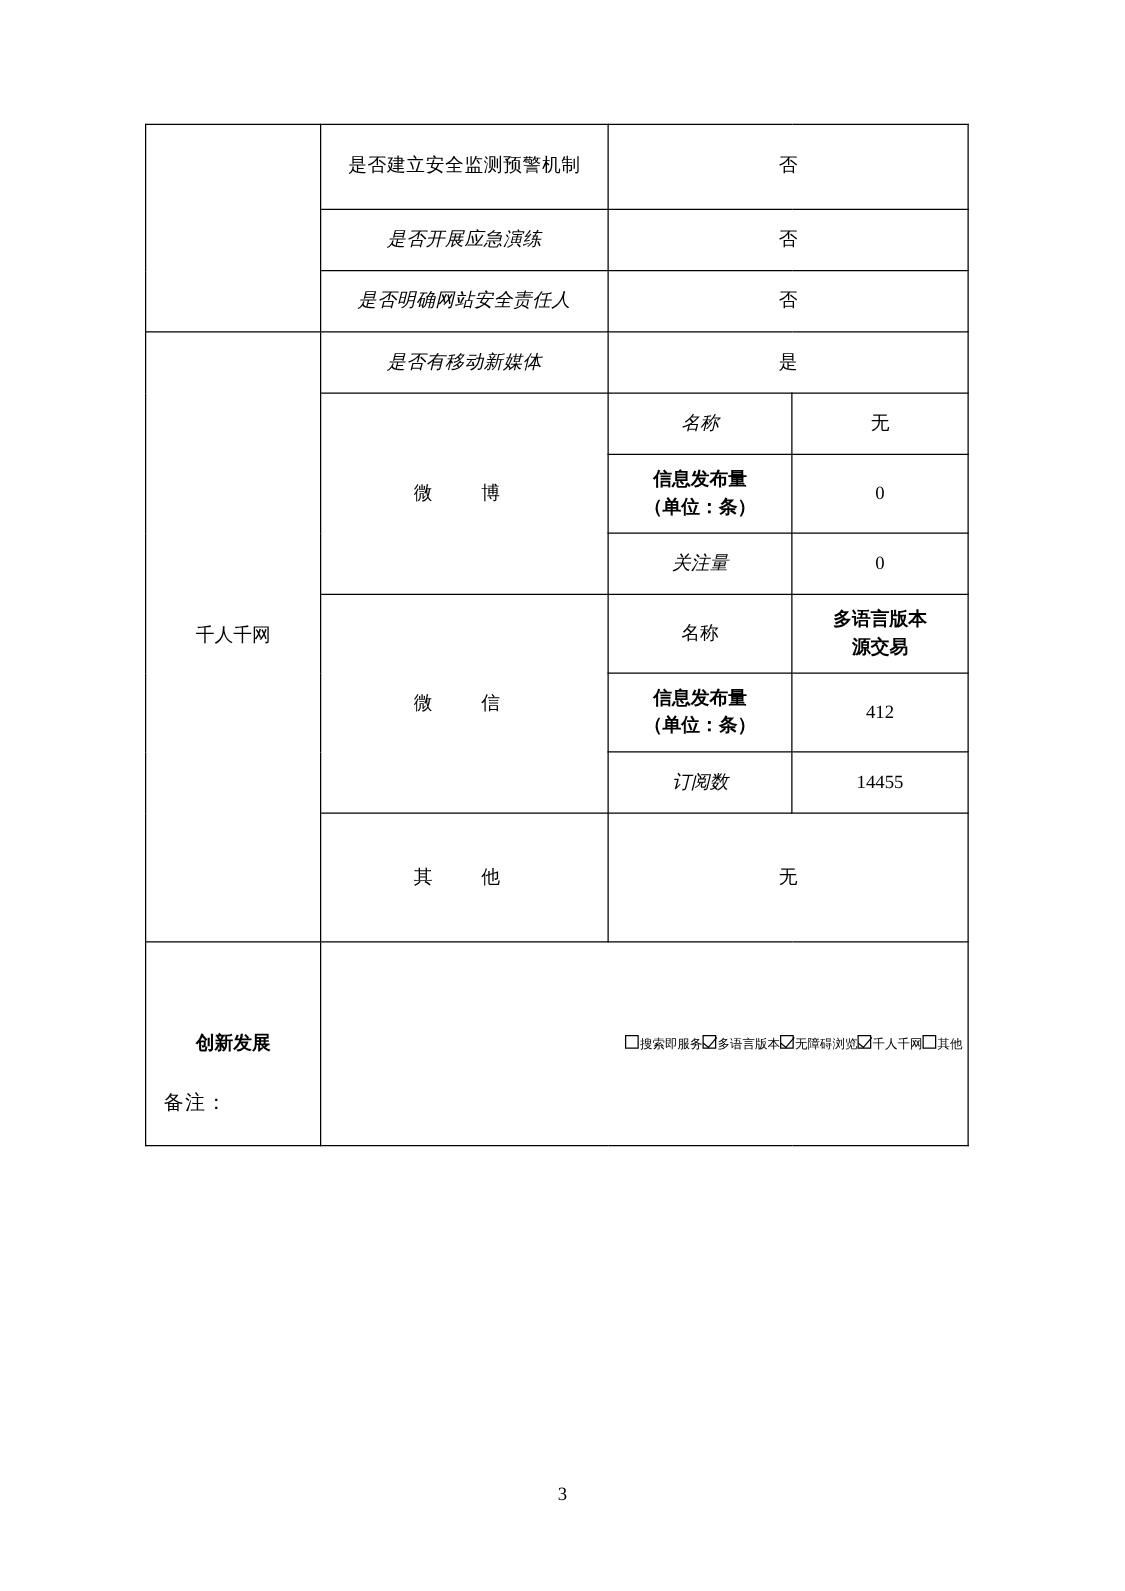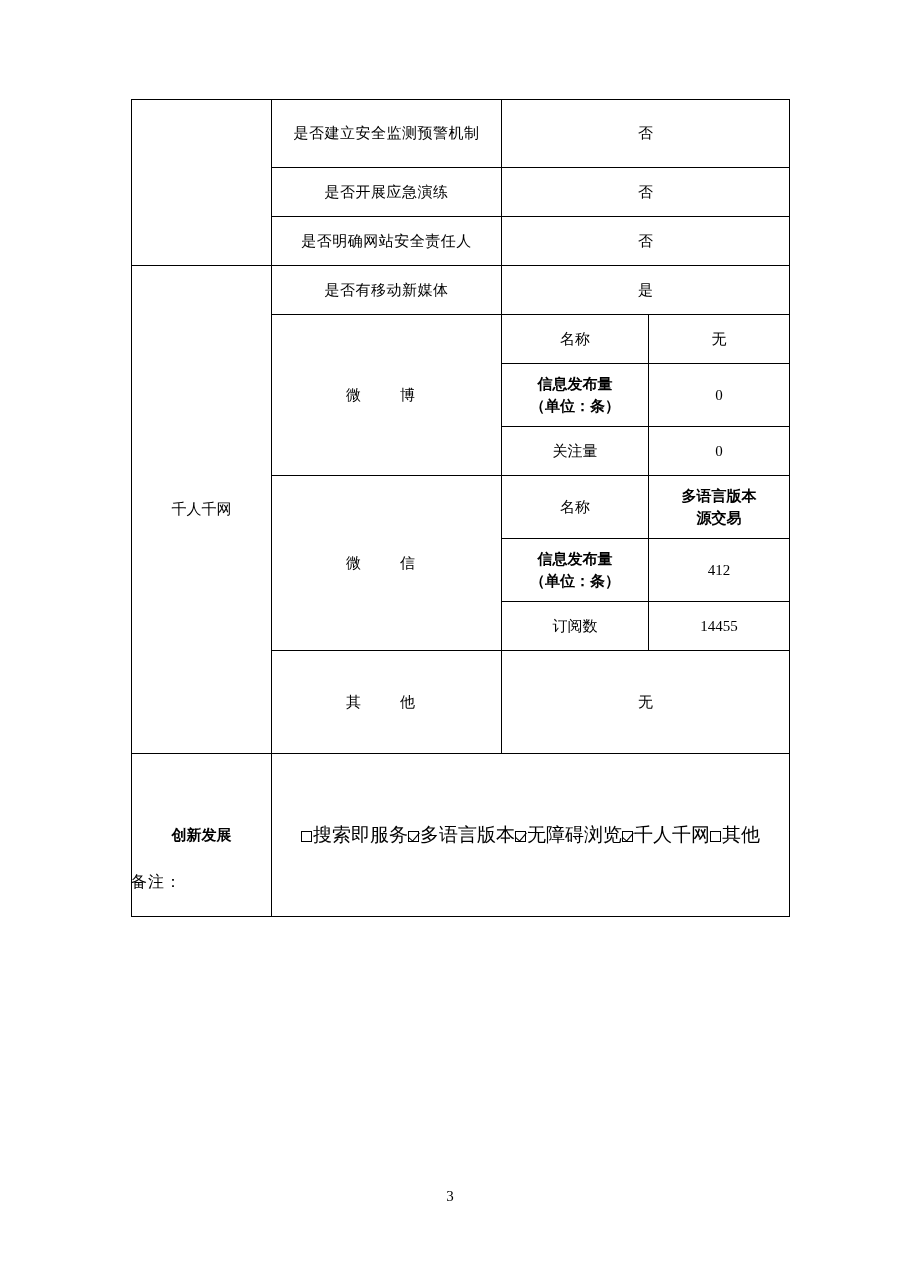--- a/index.html
+++ b/index.html
@@ -16,21 +16,21 @@
   }
   .page {
     position: absolute;
     left: 0;
     top: 0;
     width: 900px;
     height: 1273px;
   }
   table.doc-table {
     position: absolute;
-    left: 131px;
+    left: 116px;
     top: 99px;
     width: 658px;
     border-collapse: collapse;
     table-layout: fixed;
     padding-left: 26px;
   }
   table.doc-table td {
     border: 1px solid #000000;
     text-align: center;
     vertical-align: middle;
@@ -40,29 +40,30 @@
     font-family: "Liberation Serif", "DejaVu Serif", serif;
   }
   .c-label {
     letter-spacing: 0.5px;
   }
   .spaced {
     letter-spacing: 12px;
     padding-left: 12px;
   }
   .tall-1 { height: 55px; }
-  .tall-2 { height: 36px; }
+  .tall-2 { height: 36px; font-style: italic; }
   .row-h-med { height: 50px; }
   .other-cell { height: 90px; }
   .innov-cell { height: 150px; }
   .innov-label-cell { height: 150px; font-weight: bold; }
   .checkline {
-    font-size: 19px;
+    font-size: 10px;
     white-space: nowrap;
     letter-spacing: 0px;
+    text-align: right;
   }
   .cbox {
     display: inline-block;
     width: 11px;
     height: 11px;
     border: 1.2px solid #000;
     position: relative;
     vertical-align: -1px;
     margin-right: 1px;
     box-sizing: border-box;

